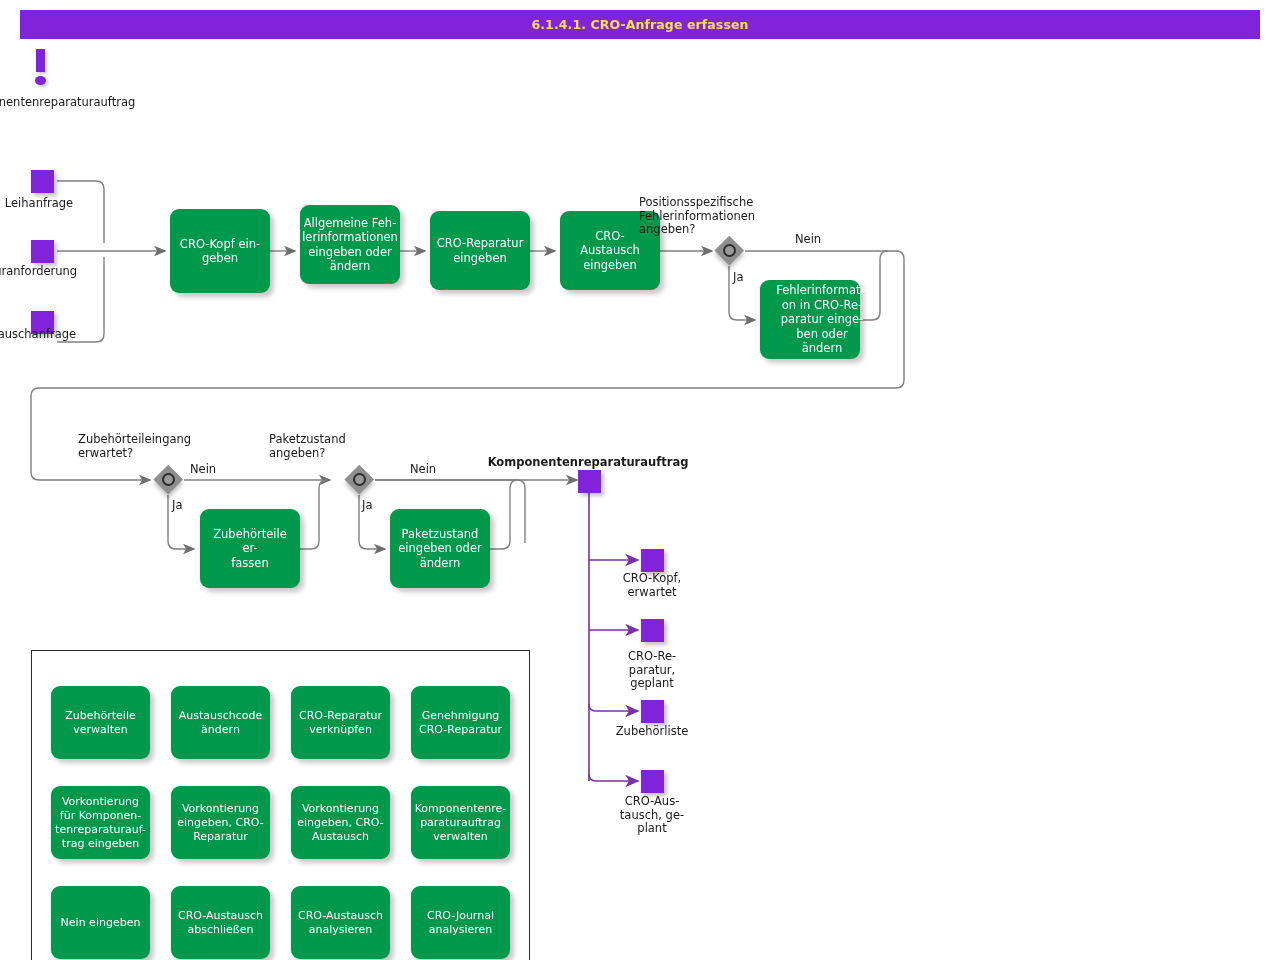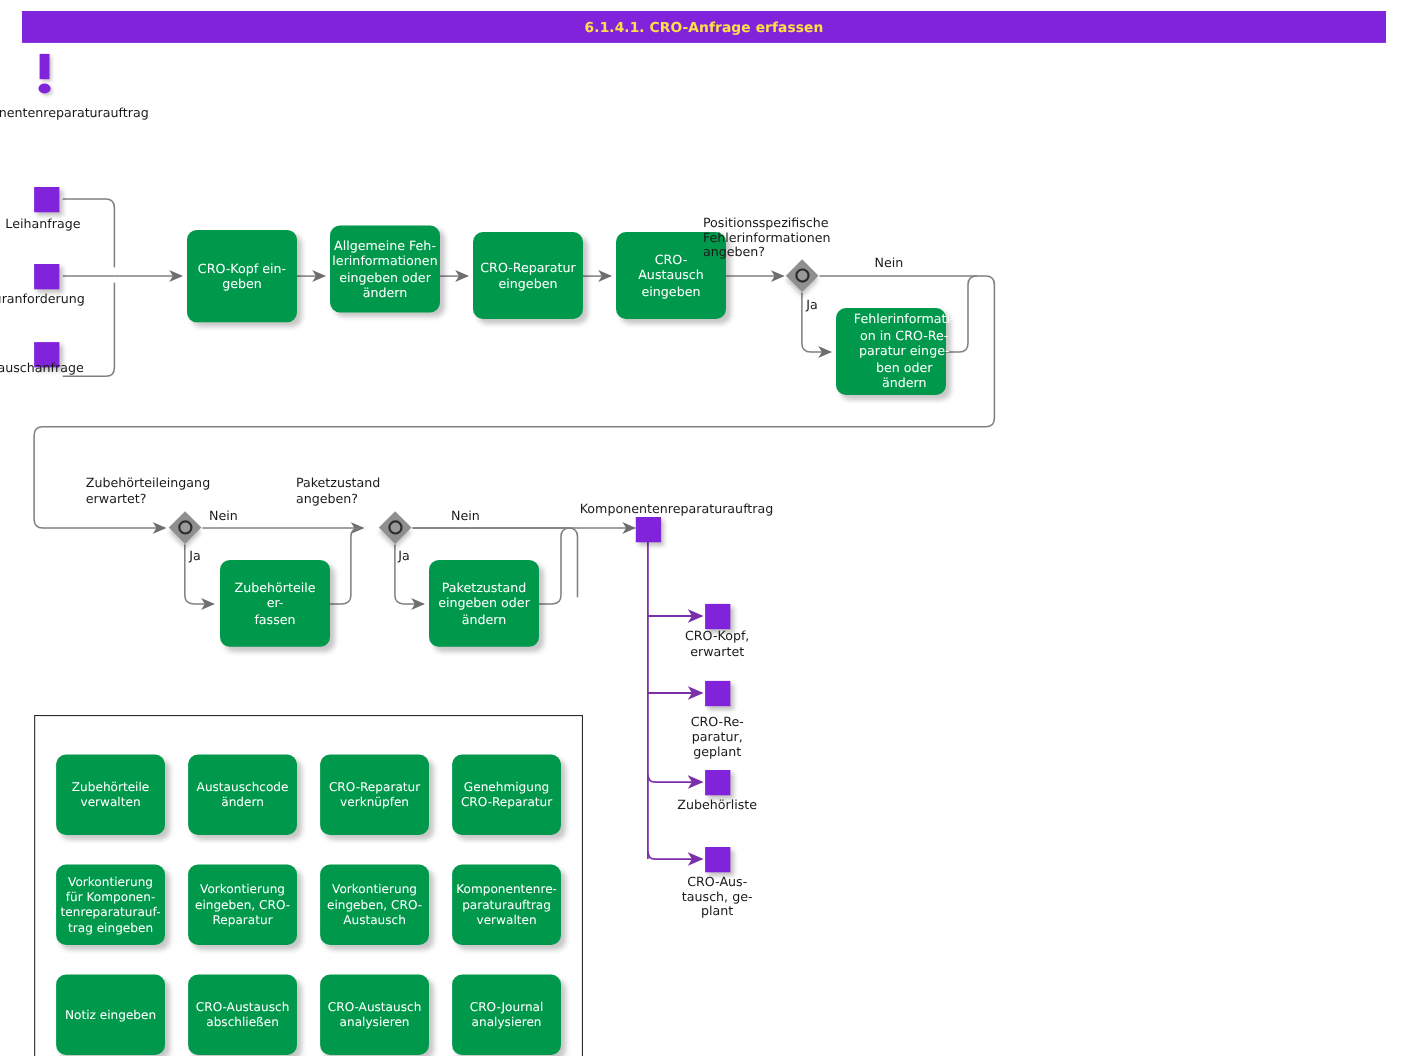--- a/index.html
+++ b/index.html
@@ -213,21 +213,21 @@
   <div class="gw" style="left:345px;top:465px;">
     <div class="dia"></div>
     <div class="ring"></div>
   </div>
   <div class="gw-question" style="left:269px;top:433px;width:182px;">Paketzustand
 angeben?</div>
   <div class="edge-label" style="left:362px;top:498px;">Ja</div>
   <div class="edge-label" style="left:410px;top:462px;">Nein</div>
 
   <div class="ev" style="left:578px;top:470px;"></div>
-  <div class="ev-label" style="left:497px;top:456px;width:236px;">Komponentenreparaturauftrag</div>
+  <div class="ev-label" style="left:470px;top:456px;width:236px;font-weight:bold;">Komponentenreparaturauftrag</div>
 
   <div class="ev" style="left:641px;top:549px;"></div>
   <div class="ev-label" style="left:592px;top:572px;width:120px;">CRO-Kopf,
 erwartet</div>
 
   <div class="ev" style="left:641px;top:619px;"></div>
   <div class="ev-label" style="left:592px;top:650px;width:120px;">CRO-Re-
 paratur,
 geplant</div>
 
@@ -256,21 +256,21 @@
     <div class="tile" style="left:139px;top:135px;">Vorkontierung
 eingeben, CRO-
 Reparatur</div>
     <div class="tile" style="left:259px;top:135px;">Vorkontierung
 eingeben, CRO-
 Austausch</div>
     <div class="tile" style="left:379px;top:135px;">Komponentenre-
 paraturauftrag
 verwalten</div>
 
-    <div class="tile" style="left:19px;top:235px;">Notiz eingeben</div>
+    <div class="tile" style="left:19px;top:235px;">Nein eingeben</div>
     <div class="tile" style="left:139px;top:235px;">CRO-Austausch
 abschließen</div>
     <div class="tile" style="left:259px;top:235px;">CRO-Austausch
 analysieren</div>
     <div class="tile" style="left:379px;top:235px;">CRO-Journal
 analysieren</div>
   </div>
 
 </div>
 

